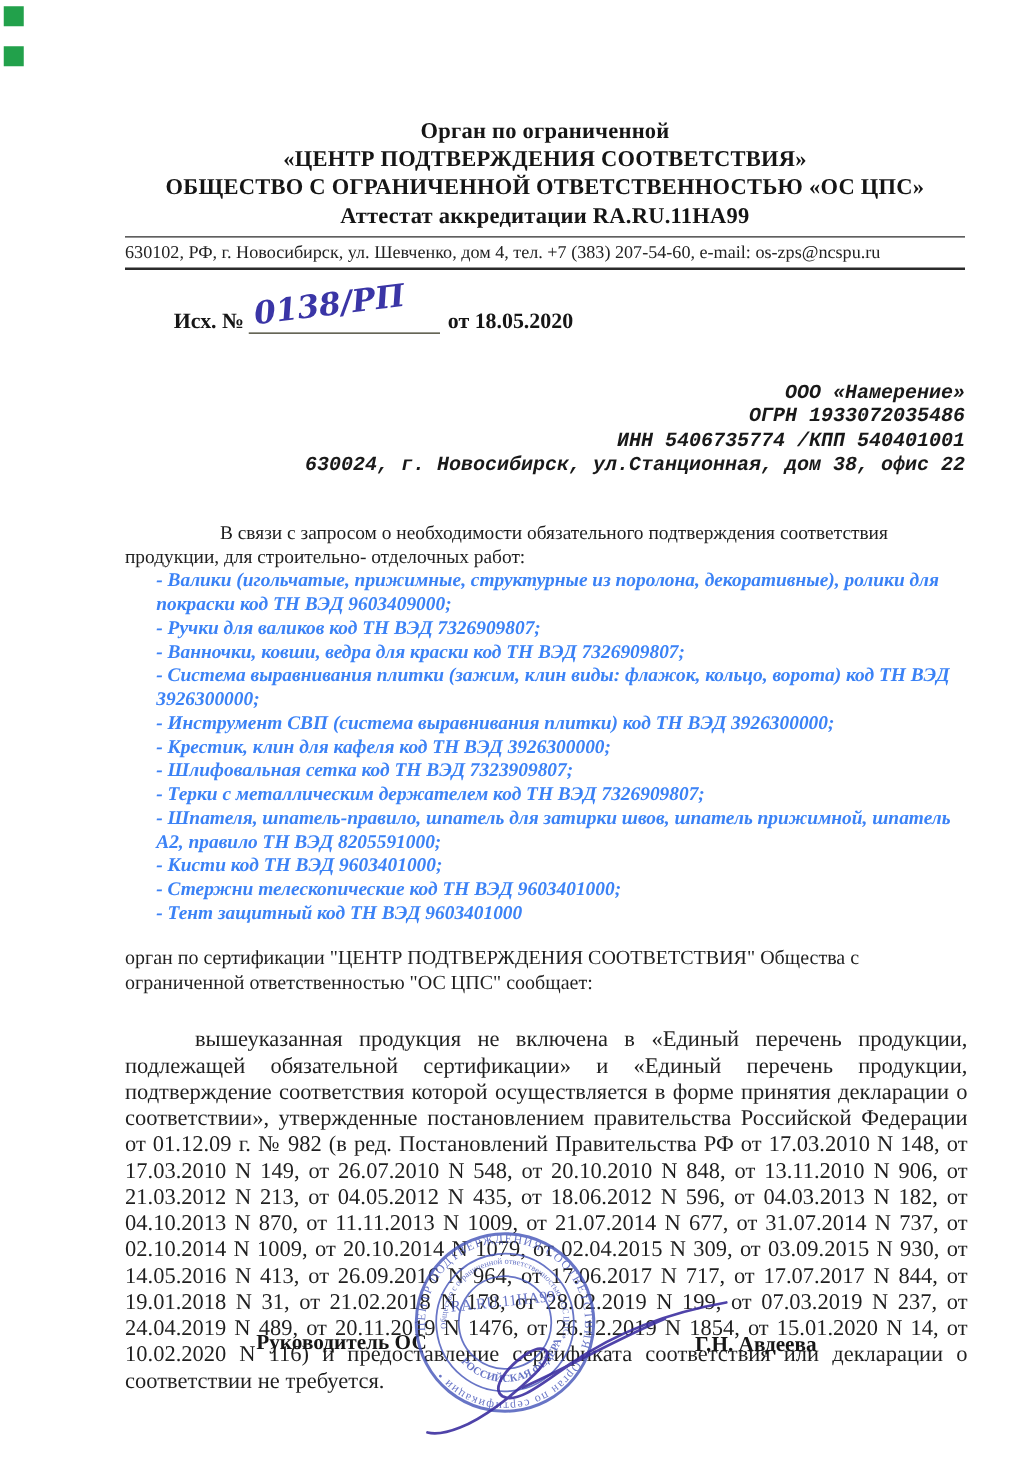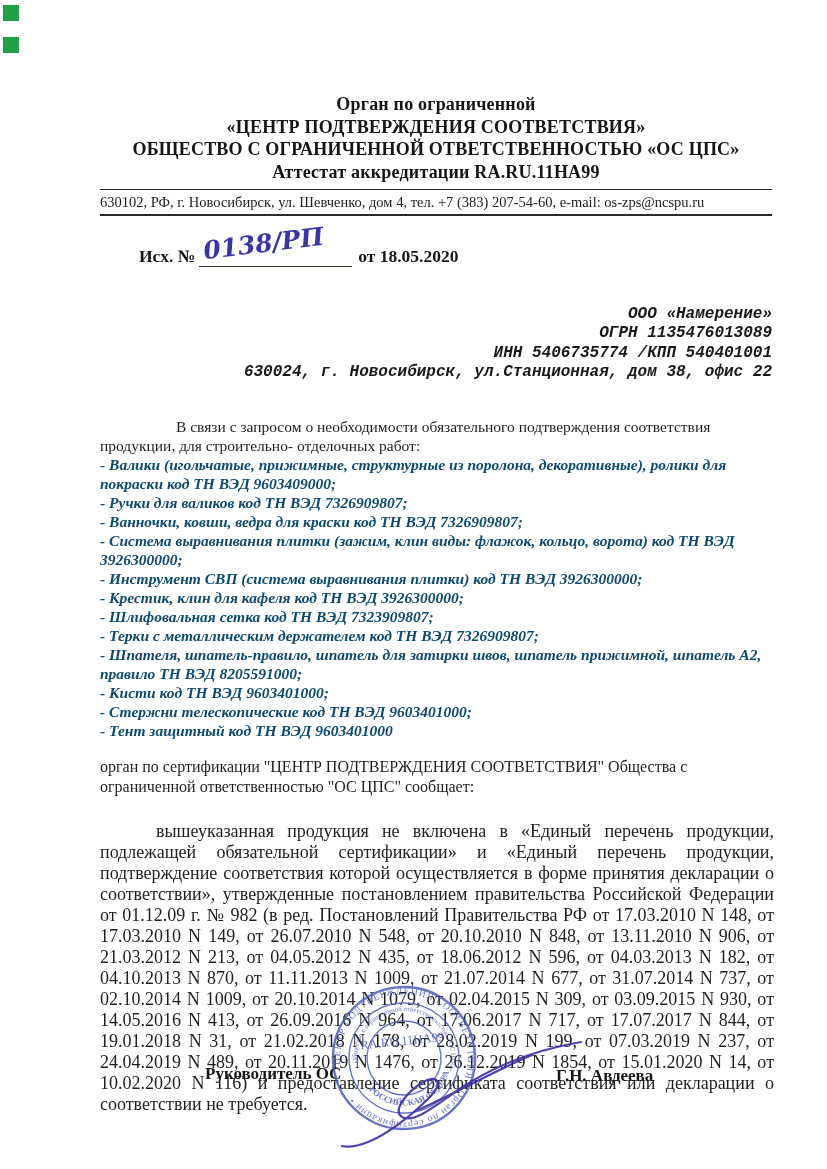--- a/index.html
+++ b/index.html
@@ -33,21 +33,21 @@
     position:absolute; left:4px; top:-17px; white-space:nowrap;
     font-family:"DejaVu Serif", serif; font-style:italic;
     font-size:25px; color:#3a35a6; transform:rotate(-7deg);
   }
   .addressee {
     right:55px; top:305px; text-align:right;
     font-weight:bold; font-style:italic; font-size:16px; line-height:19.3px; color:#191919;font-family:Liberation Mono, monospace;
   }
   .bodytext { left:100px; top:417px; width:676px; font-size:15.5px; line-height:19px; }
   .indent1 { text-indent:76px; }
-  .products { font-weight:bold; font-style:italic; font-size:15.5px; line-height:19px; color:#0c4a6e; }
+  .products { font-weight:bold; font-style:italic; font-size:15.5px; line-height:19px; color:#3b82f6;margin-left:25px; }
   .statement { left:100px; top:757px; width:674px; font-size:16px; line-height:20px; }
   .conclusion {
     left:100px; top:821px; width:674px; font-size:18px; line-height:21px;
     text-align:justify; text-indent:56px;
   }
   .sig { font-weight:bold; font-size:17px; color:#161616; white-space:nowrap; }
   .sig-left { left:205px; top:1064px; }
   .sig-right { left:556px; top:1066px; }
   .stamp-svg { left:329px; top:983px; width:150px; height:150px; }
   .signature-svg { left:300px; top:1000px; width:390px; height:169px; }
@@ -68,21 +68,21 @@
   </div>
 
   <div class="abs contact-bar">630102, РФ, г. Новосибирск, ул. Шевченко, дом 4, тел. +7 (383) 207-54-60,  e-mail: os-zps@ncspu.ru</div>
 
   <div class="abs ref">
     <span>Исх. №</span><span class="blank"><span class="hand">0138/РП</span></span><span>от 18.05.2020</span>
   </div>
 
   <div class="abs addressee">
     <div>ООО «Намерение»</div>
-    <div>ОГРН 1135476013089</div>
+    <div>ОГРН 1933072035486</div>
     <div>ИНН 5406735774 /КПП 540401001</div>
     <div>630024, г. Новосибирск, ул.Станционная, дом 38, офис 22</div>
   </div>
 
   <div class="abs bodytext">
     <div class="indent1">В связи с запросом о необходимости обязательного подтверждения соответствия</div>
     <div>продукции, для строительно- отделочных работ:</div>
     <div class="products">
       <div>- Валики (игольчатые, прижимные, структурные из поролона, декоративные), ролики для покраски код ТН ВЭД 9603409000;</div>
       <div>- Ручки для валиков код ТН ВЭД 7326909807;</div>

